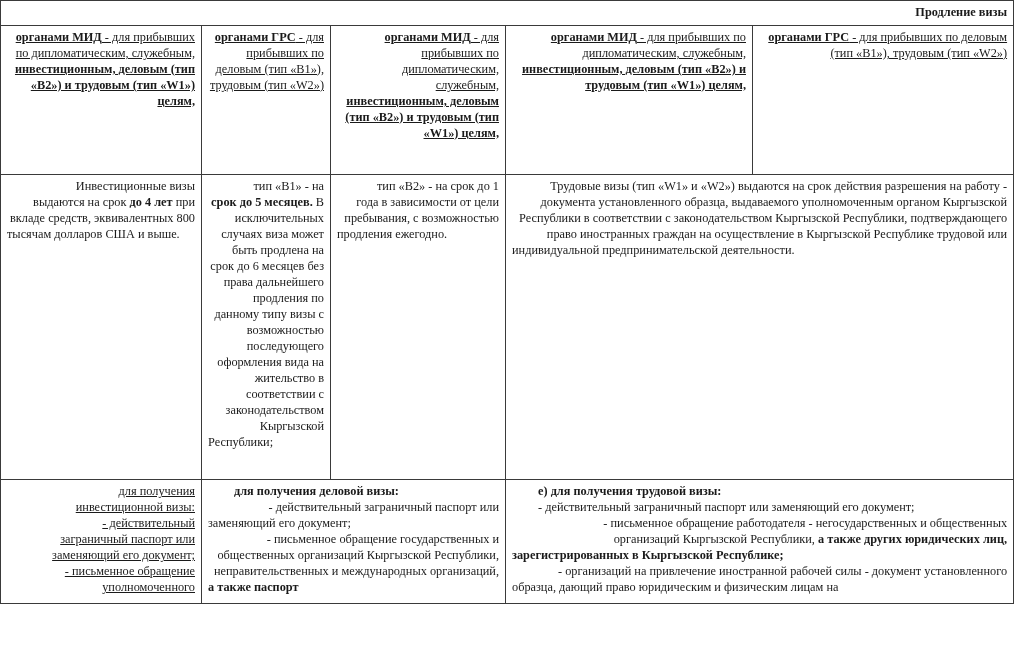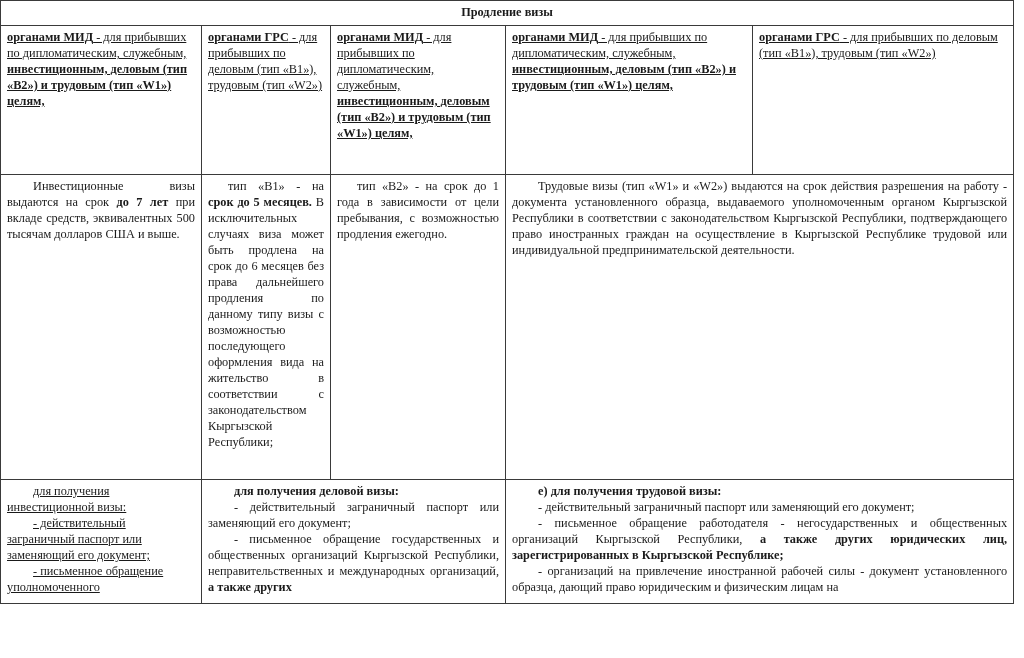--- a/index.html
+++ b/index.html
@@ -25,20 +25,21 @@
 
   .doc-table td {
     border: 1px solid #3a3a3a;
     vertical-align: top;
     padding: 4px 6px 4px 6px;
     font-size: 12.3px;
     line-height: 1.30;
     word-wrap: break-word;
     overflow-wrap: break-word;
     hyphens: auto;
+    text-align: right;
   }
 
   
   .banner-cell {
     text-align: center;
     font-weight: bold;
     font-size: 12.6px;
     padding-top: 3px;
     padding-bottom: 10px;
     vertical-align: top;
@@ -95,21 +96,21 @@
         <span class="b">органами МИД</span><span> - для прибывших по дипломатическим, служебным, </span><span class="b">инвестиционным, деловым (тип «B2») и трудовым (тип «W1») целям,</span>
       </td>
       <td class="left">
         <span class="b">органами ГРС</span><span> - для прибывших по деловым (тип «B1»), трудовым (тип «W2»)</span>
       </td>
     </tr>
 
 
     <tr class="r-terms">
       <td class="just indent">
-        <span>Инвестиционные визы выдаются на срок </span><span class="b">до 7 лет</span><span> при вкладе средств, эквивалентных 500 тысячам долларов США и выше.</span>
+        <span>Инвестиционные визы выдаются на срок </span><span class="b">до 4 лет</span><span> при вкладе средств, эквивалентных 800 тысячам долларов США и выше.</span>
       </td>
       <td class="just indent-sm">
         <span>тип «B1» - на </span><span class="b">срок до 5 месяцев.</span><span> В исключительных случаях виза может быть продлена на срок до 6 месяцев без права дальнейшего продления по данному типу визы с возможностью последующего оформления вида на жительство в соответствии с законодательством Кыргызской Республики;</span>
       </td>
       <td class="just indent-sm">
         <span>тип «B2» - на срок до 1 года в зависимости от цели пребывания, с возможностью продления ежегодно.</span>
       </td>
       <td class="just indent" colspan="2">
         <span>Трудовые визы (тип «W1» и «W2») выдаются на срок действия разрешения на работу - документа установленного образца, выдаваемого уполномоченным органом Кыргызской Республики в соответствии с законодательством Кыргызской Республики, подтверждающего право иностранных граждан на осуществление в Кыргызской Республике трудовой или индивидуальной предпринимательской деятельности.</span>
       </td>
@@ -118,21 +119,21 @@
 
     <tr class="r-docs">
       <td class="left">
         <div class="indent">для получения инвестиционной визы:</div>
         <div class="indent">- действительный заграничный паспорт или заменяющий его документ;</div>
         <div class="indent">- письменное обращение уполномоченного</div>
       </td>
       <td class="just" colspan="2">
         <div class="indent b">для получения деловой визы:</div>
         <div class="indent">- действительный заграничный паспорт или заменяющий его документ;</div>
-        <div class="indent"><span>- письменное обращение государственных и общественных организаций Кыргызской Республики, неправительственных и международных организаций, </span><span class="b">а также других</span></div>
+        <div class="indent"><span>- письменное обращение государственных и общественных организаций Кыргызской Республики, неправительственных и международных организаций, </span><span class="b">а также паспорт</span></div>
       </td>
       <td class="just" colspan="2">
         <div class="indent b">е) для получения трудовой визы:</div>
         <div class="indent">- действительный заграничный паспорт или заменяющий его документ;</div>
         <div class="indent"><span>- письменное обращение работодателя - негосударственных и общественных организаций Кыргызской Республики, </span><span class="b">а также других юридических лиц, зарегистрированных в Кыргызской Республике;</span></div>
         <div class="indent">- организаций на привлечение иностранной рабочей силы - документ установленного образца, дающий право юридическим и физическим лицам на</div>
       </td>
     </tr>
 
   </tbody>

